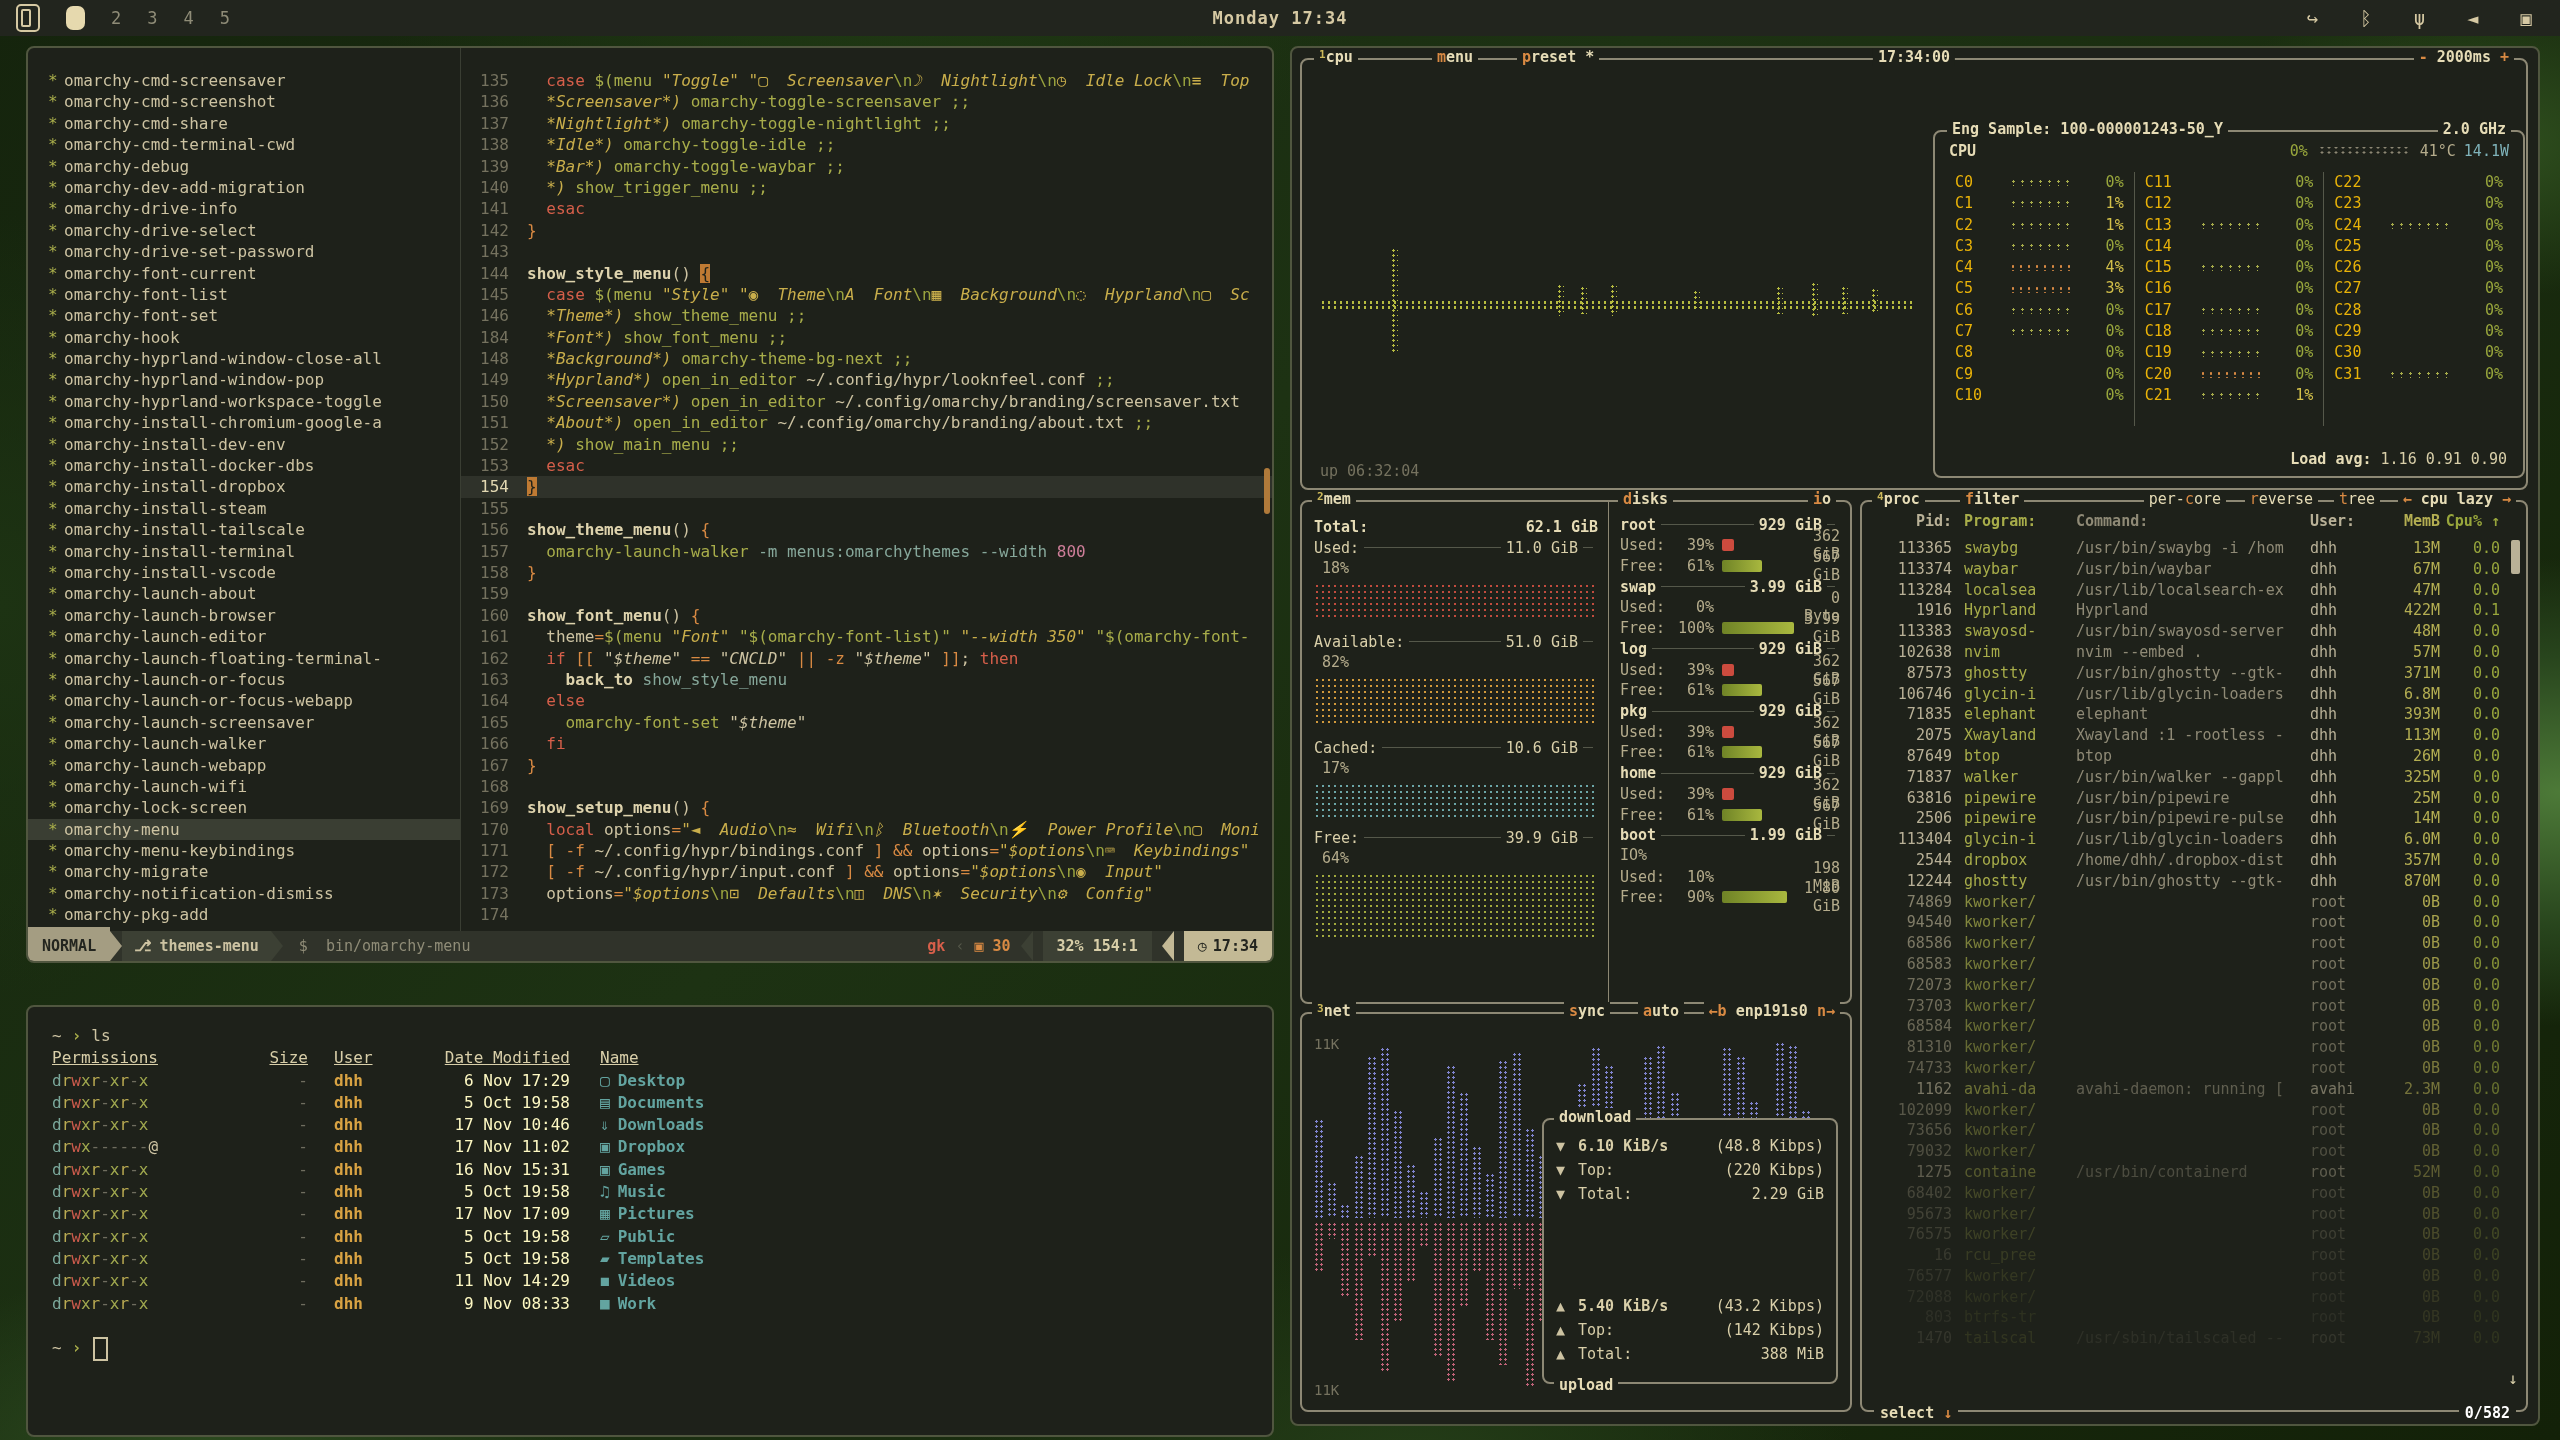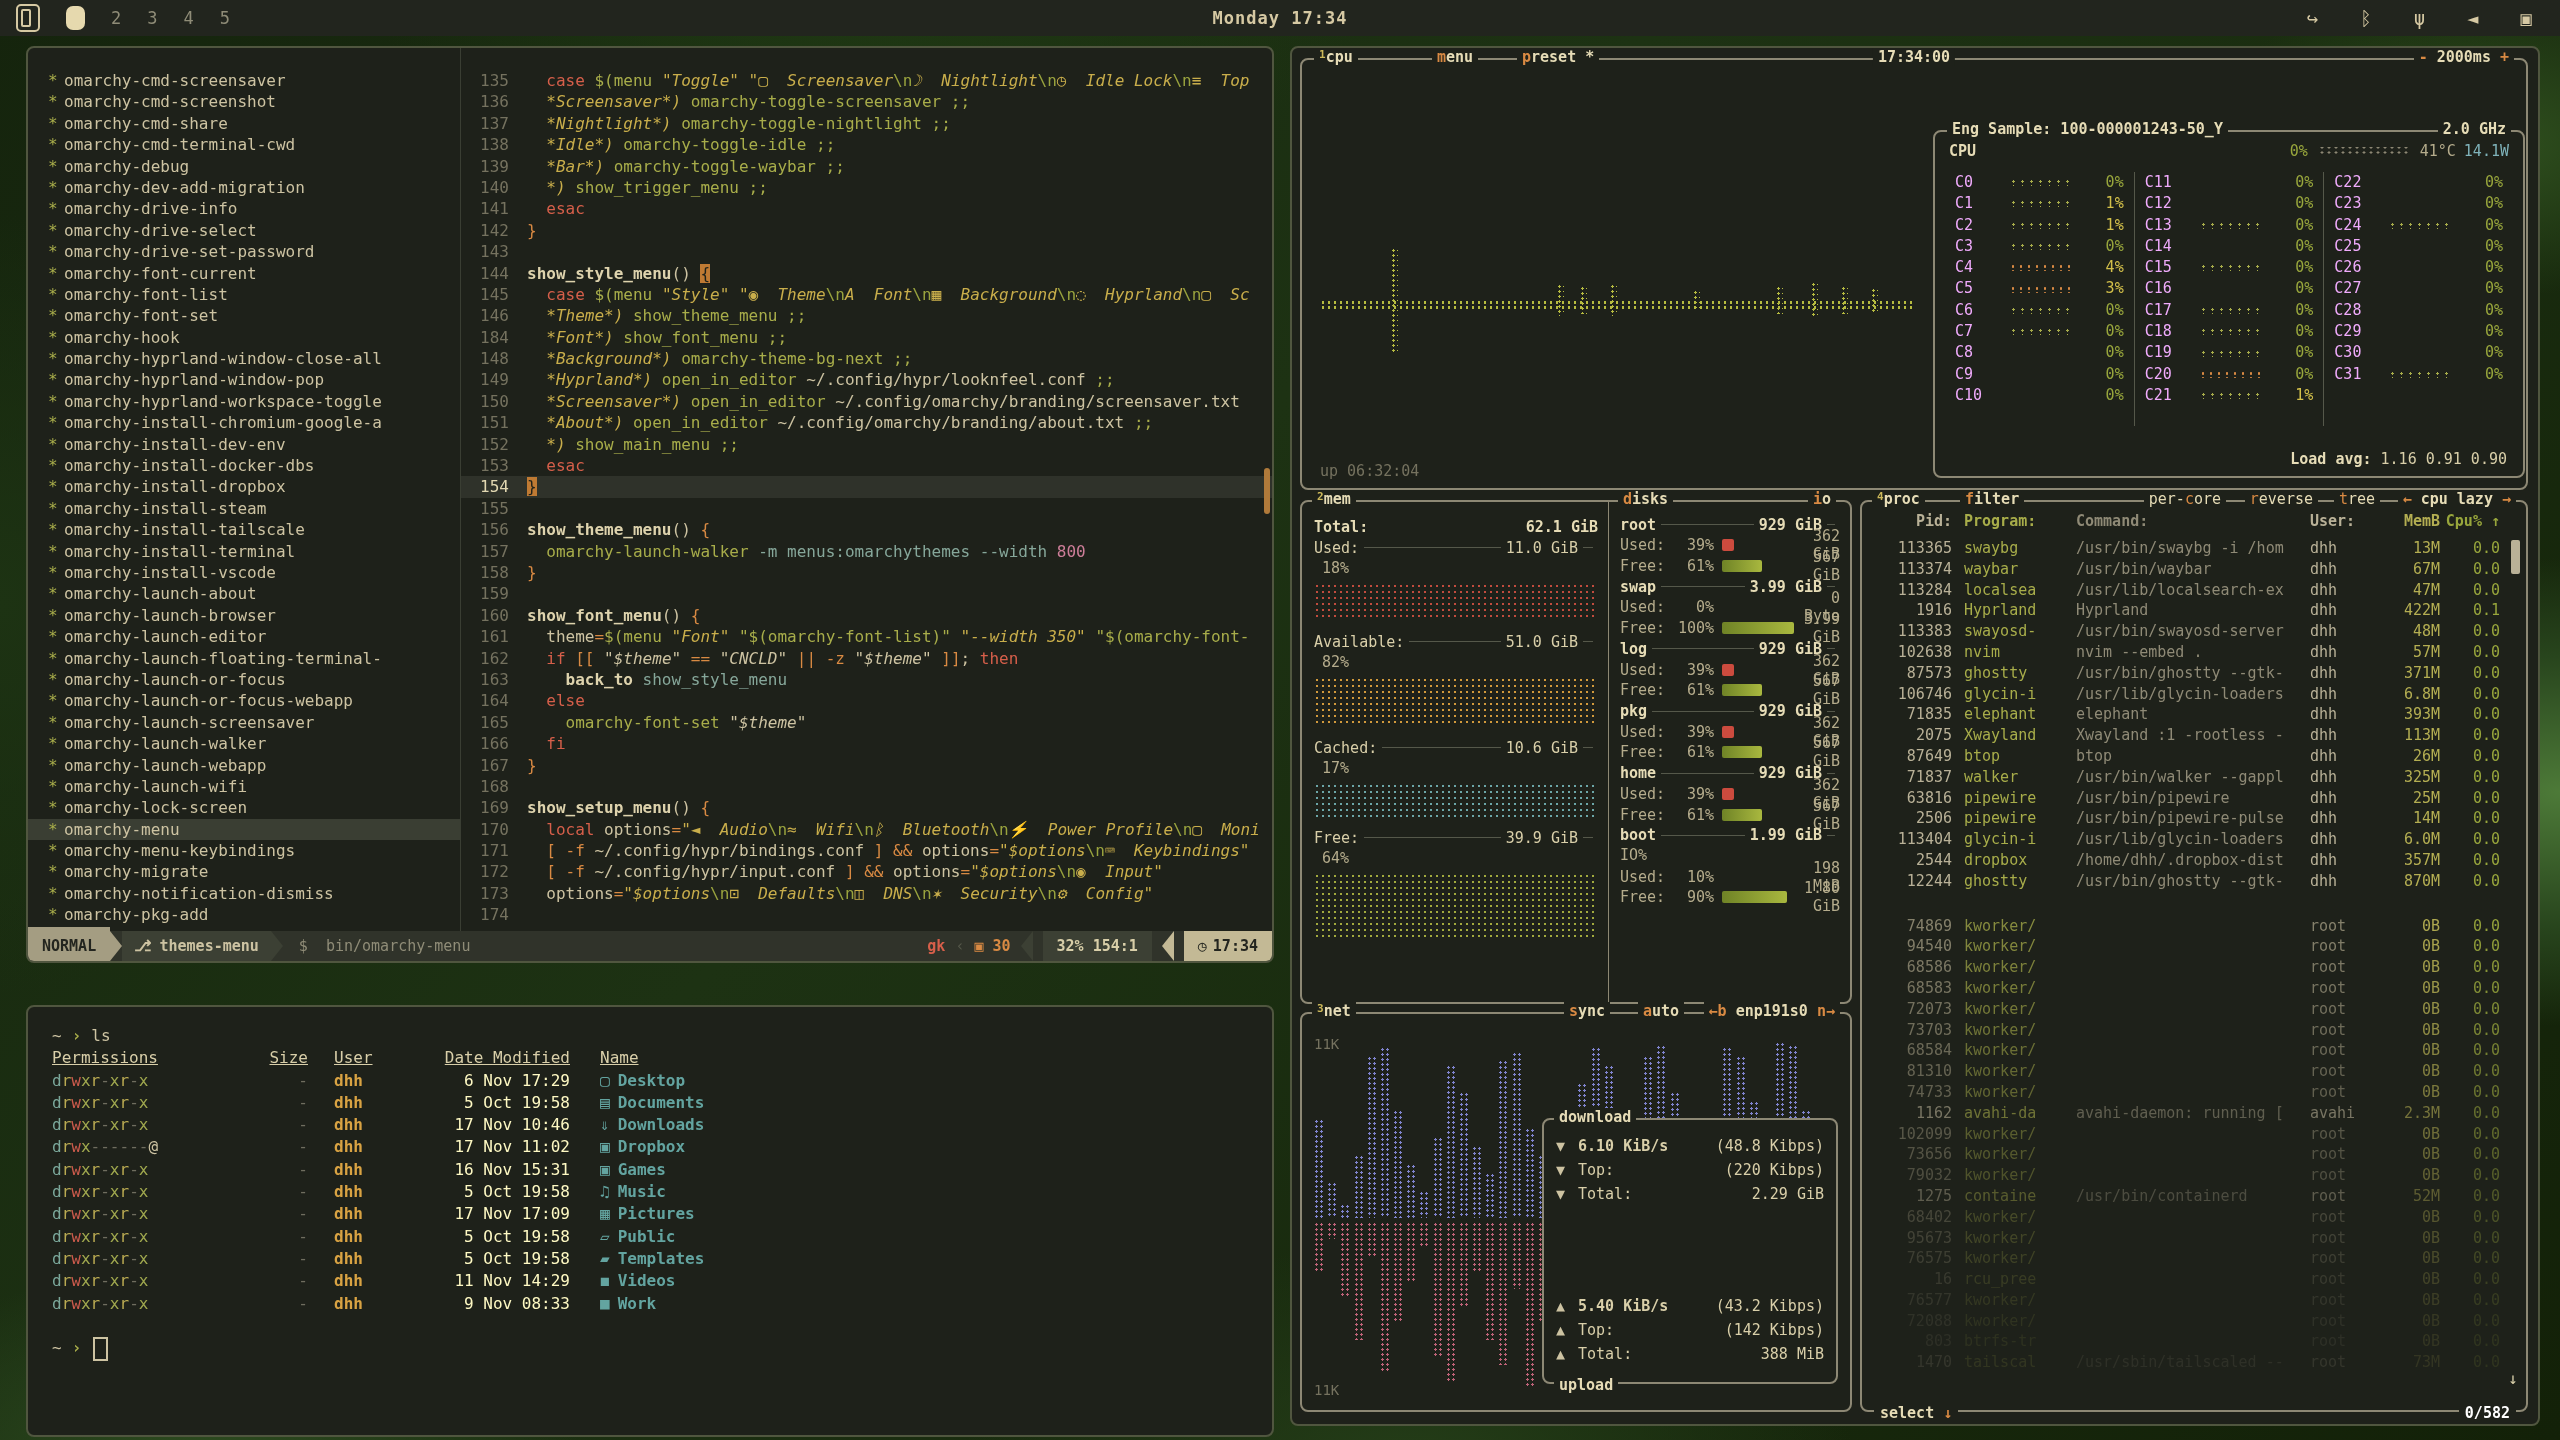--- a/index.html
+++ b/index.html
@@ -86,21 +86,21 @@
   #cpu-inner{position:absolute;left:631px;top:70px;width:592px;height:348px;border:2px solid #8d8874;border-radius:8px;box-sizing:border-box}
   .cpu-sumrow{position:absolute;left:14px;right:14px;top:8px;height:21px;display:flex;font-size:15px;align-items:center}
   .cpu-sumrow .cl{font-weight:bold;color:#e6dcb6}
   .cpu-sumrow .sp{flex:1}
   .trail-gray{width:92px;height:8px;margin:0 10px;background:radial-gradient(circle,#8d8874 1.1px,transparent 1.2px);background-size:7px 5px;background-position:bottom}
   .v0{color:#98a63c}.v1{color:#d3c04a}
   #cores{position:absolute;left:10px;right:10px;top:40px;bottom:50px;display:flex;font-size:15px}
   .ccol{flex:1;padding:0 10px}
   .ccol + .ccol{border-left:1px solid #55584a}
   .crow{height:21.3px;line-height:21.3px;display:flex;align-items:center}
-  .crow .cname{width:46px;color:#f0abfc}
+  .crow .cname{width:46px;color:#eab308}
   .crow .ctrail{flex:1;height:7px;margin:0 8px}
   .t1{background:radial-gradient(circle,#a8ad4a 1.1px,transparent 1.2px);background-size:9px 5px}
   .t2{background:radial-gradient(circle,#d98a43 1.1px,transparent 1.2px);background-size:8px 5px}
   .crow .cpct{width:44px;text-align:right}
   #load-row{position:absolute;right:16px;bottom:8px;font-size:15px;color:#d9cfa9}
   #load-row b{color:#e6dcb6}
   #uptime{position:absolute;left:18px;bottom:8px;font-size:15px;color:#75725f}
   .cpu-line{position:absolute;left:18px;top:240px;width:592px;height:11px;
     background:radial-gradient(circle,#b6bb40 1.3px,transparent 1.4px);background-size:6px 5px}
   .spike{position:absolute;width:7px;background:radial-gradient(circle,#b6bb40 1.2px,transparent 1.3px);background-size:5px 5px}
@@ -869,21 +869,21 @@
         <div class="prow"><span class="pc-pid">106746</span><span class="pc-prog">glycin-i</span><span class="pc-cmd">/usr/lib/glycin-loaders</span><span class="pc-user">dhh</span><span class="pc-mem">6.8M</span><span class="pc-cpu">0.0</span></div>
         <div class="prow"><span class="pc-pid">71835</span><span class="pc-prog">elephant</span><span class="pc-cmd">elephant</span><span class="pc-user">dhh</span><span class="pc-mem">393M</span><span class="pc-cpu">0.0</span></div>
         <div class="prow"><span class="pc-pid">2075</span><span class="pc-prog">Xwayland</span><span class="pc-cmd">Xwayland :1 -rootless -</span><span class="pc-user">dhh</span><span class="pc-mem">113M</span><span class="pc-cpu">0.0</span></div>
         <div class="prow"><span class="pc-pid">87649</span><span class="pc-prog">btop</span><span class="pc-cmd">btop</span><span class="pc-user">dhh</span><span class="pc-mem">26M</span><span class="pc-cpu">0.0</span></div>
         <div class="prow"><span class="pc-pid">71837</span><span class="pc-prog">walker</span><span class="pc-cmd">/usr/bin/walker --gappl</span><span class="pc-user">dhh</span><span class="pc-mem">325M</span><span class="pc-cpu">0.0</span></div>
         <div class="prow"><span class="pc-pid">63816</span><span class="pc-prog">pipewire</span><span class="pc-cmd">/usr/bin/pipewire</span><span class="pc-user">dhh</span><span class="pc-mem">25M</span><span class="pc-cpu">0.0</span></div>
         <div class="prow"><span class="pc-pid">2506</span><span class="pc-prog">pipewire</span><span class="pc-cmd">/usr/bin/pipewire-pulse</span><span class="pc-user">dhh</span><span class="pc-mem">14M</span><span class="pc-cpu">0.0</span></div>
         <div class="prow"><span class="pc-pid">113404</span><span class="pc-prog">glycin-i</span><span class="pc-cmd">/usr/lib/glycin-loaders</span><span class="pc-user">dhh</span><span class="pc-mem">6.0M</span><span class="pc-cpu">0.0</span></div>
         <div class="prow"><span class="pc-pid">2544</span><span class="pc-prog">dropbox</span><span class="pc-cmd">/home/dhh/.dropbox-dist</span><span class="pc-user">dhh</span><span class="pc-mem">357M</span><span class="pc-cpu">0.0</span></div>
         <div class="prow"><span class="pc-pid">12244</span><span class="pc-prog">ghostty</span><span class="pc-cmd">/usr/bin/ghostty --gtk-</span><span class="pc-user">dhh</span><span class="pc-mem">870M</span><span class="pc-cpu">0.0</span></div>
-        <div class="prow dim" style="opacity: 0.96; margin-top: 24px;"><span class="pc-pid">74869</span><span class="pc-prog">kworker/</span><span class="pc-cmd"></span><span class="pc-user">root</span><span class="pc-mem">0B</span><span class="pc-cpu">0.0</span></div>
+        <div class="prow dim" style="opacity: 0.96;"><span class="pc-pid">74869</span><span class="pc-prog">kworker/</span><span class="pc-cmd"></span><span class="pc-user">root</span><span class="pc-mem">0B</span><span class="pc-cpu">0.0</span></div>
         <div class="prow dim" style="opacity: 0.92;"><span class="pc-pid">94540</span><span class="pc-prog">kworker/</span><span class="pc-cmd"></span><span class="pc-user">root</span><span class="pc-mem">0B</span><span class="pc-cpu">0.0</span></div>
         <div class="prow dim" style="opacity: 0.87;"><span class="pc-pid">68586</span><span class="pc-prog">kworker/</span><span class="pc-cmd"></span><span class="pc-user">root</span><span class="pc-mem">0B</span><span class="pc-cpu">0.0</span></div>
         <div class="prow dim" style="opacity: 0.83;"><span class="pc-pid">68583</span><span class="pc-prog">kworker/</span><span class="pc-cmd"></span><span class="pc-user">root</span><span class="pc-mem">0B</span><span class="pc-cpu">0.0</span></div>
         <div class="prow dim" style="opacity: 0.79;"><span class="pc-pid">72073</span><span class="pc-prog">kworker/</span><span class="pc-cmd"></span><span class="pc-user">root</span><span class="pc-mem">0B</span><span class="pc-cpu">0.0</span></div>
         <div class="prow dim" style="opacity: 0.75;"><span class="pc-pid">73703</span><span class="pc-prog">kworker/</span><span class="pc-cmd"></span><span class="pc-user">root</span><span class="pc-mem">0B</span><span class="pc-cpu">0.0</span></div>
         <div class="prow dim" style="opacity: 0.71;"><span class="pc-pid">68584</span><span class="pc-prog">kworker/</span><span class="pc-cmd"></span><span class="pc-user">root</span><span class="pc-mem">0B</span><span class="pc-cpu">0.0</span></div>
         <div class="prow dim" style="opacity: 0.66; justify-content: center;"><span class="pc-pid">81310</span><span class="pc-prog">kworker/</span><span class="pc-cmd"></span><span class="pc-user">root</span><span class="pc-mem">0B</span><span class="pc-cpu">0.0</span></div>
         <div class="prow dim" style="opacity: 0.62;"><span class="pc-pid">74733</span><span class="pc-prog">kworker/</span><span class="pc-cmd"></span><span class="pc-user">root</span><span class="pc-mem">0B</span><span class="pc-cpu">0.0</span></div>
         <div class="prow" style="opacity: 0.58;"><span class="pc-pid">1162</span><span class="pc-prog">avahi-da</span><span class="pc-cmd">avahi-daemon: running [</span><span class="pc-user">avahi</span><span class="pc-mem">2.3M</span><span class="pc-cpu">0.0</span></div>
         <div class="prow dim" style="opacity: 0.54;"><span class="pc-pid">102099</span><span class="pc-prog">kworker/</span><span class="pc-cmd"></span><span class="pc-user">root</span><span class="pc-mem">0B</span><span class="pc-cpu">0.0</span></div>

